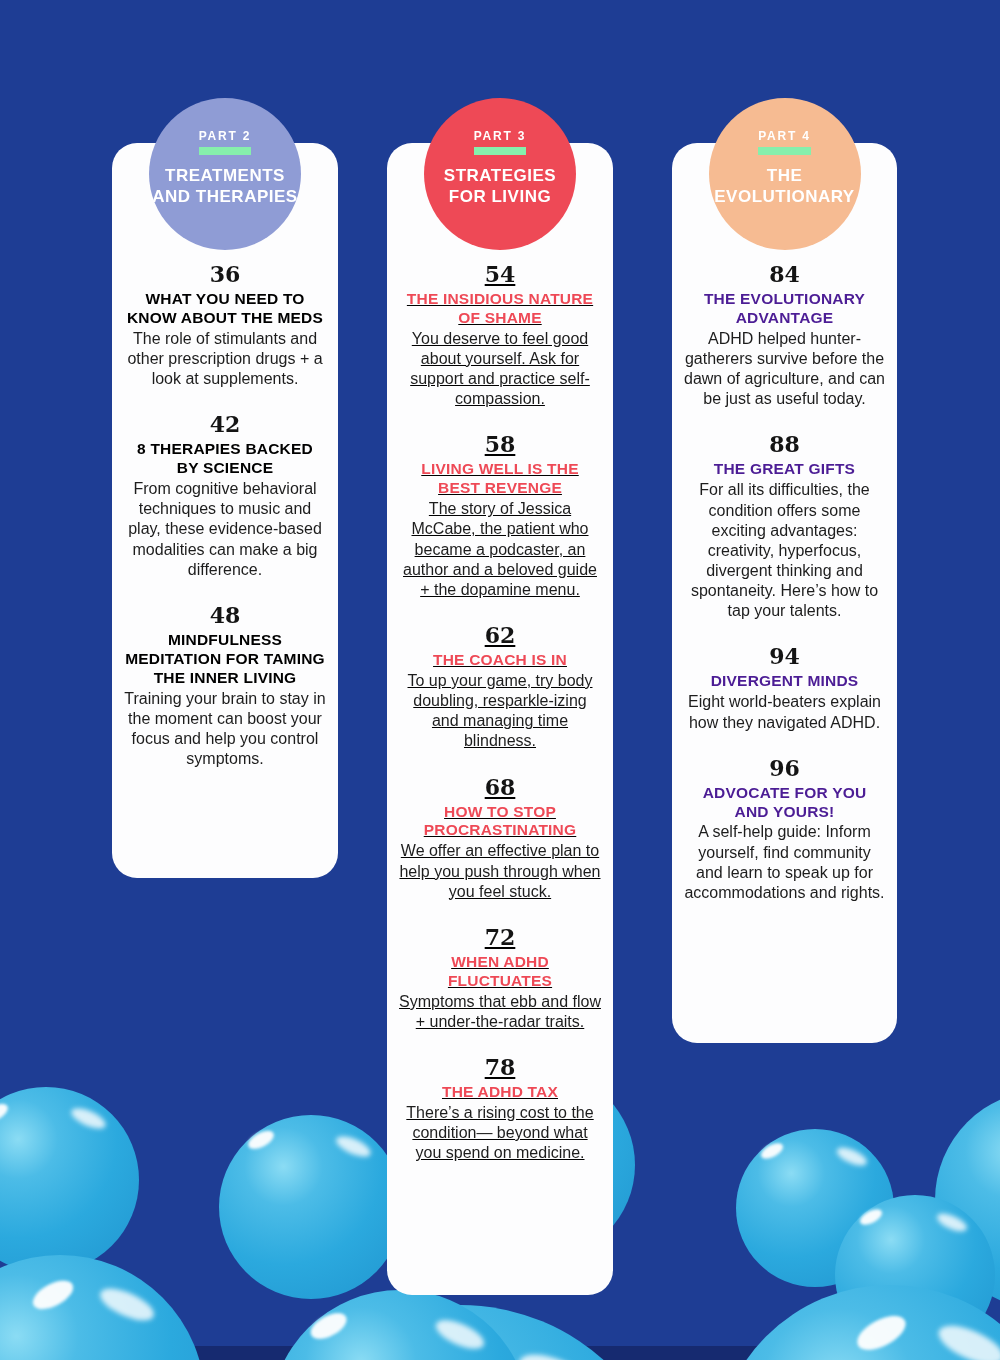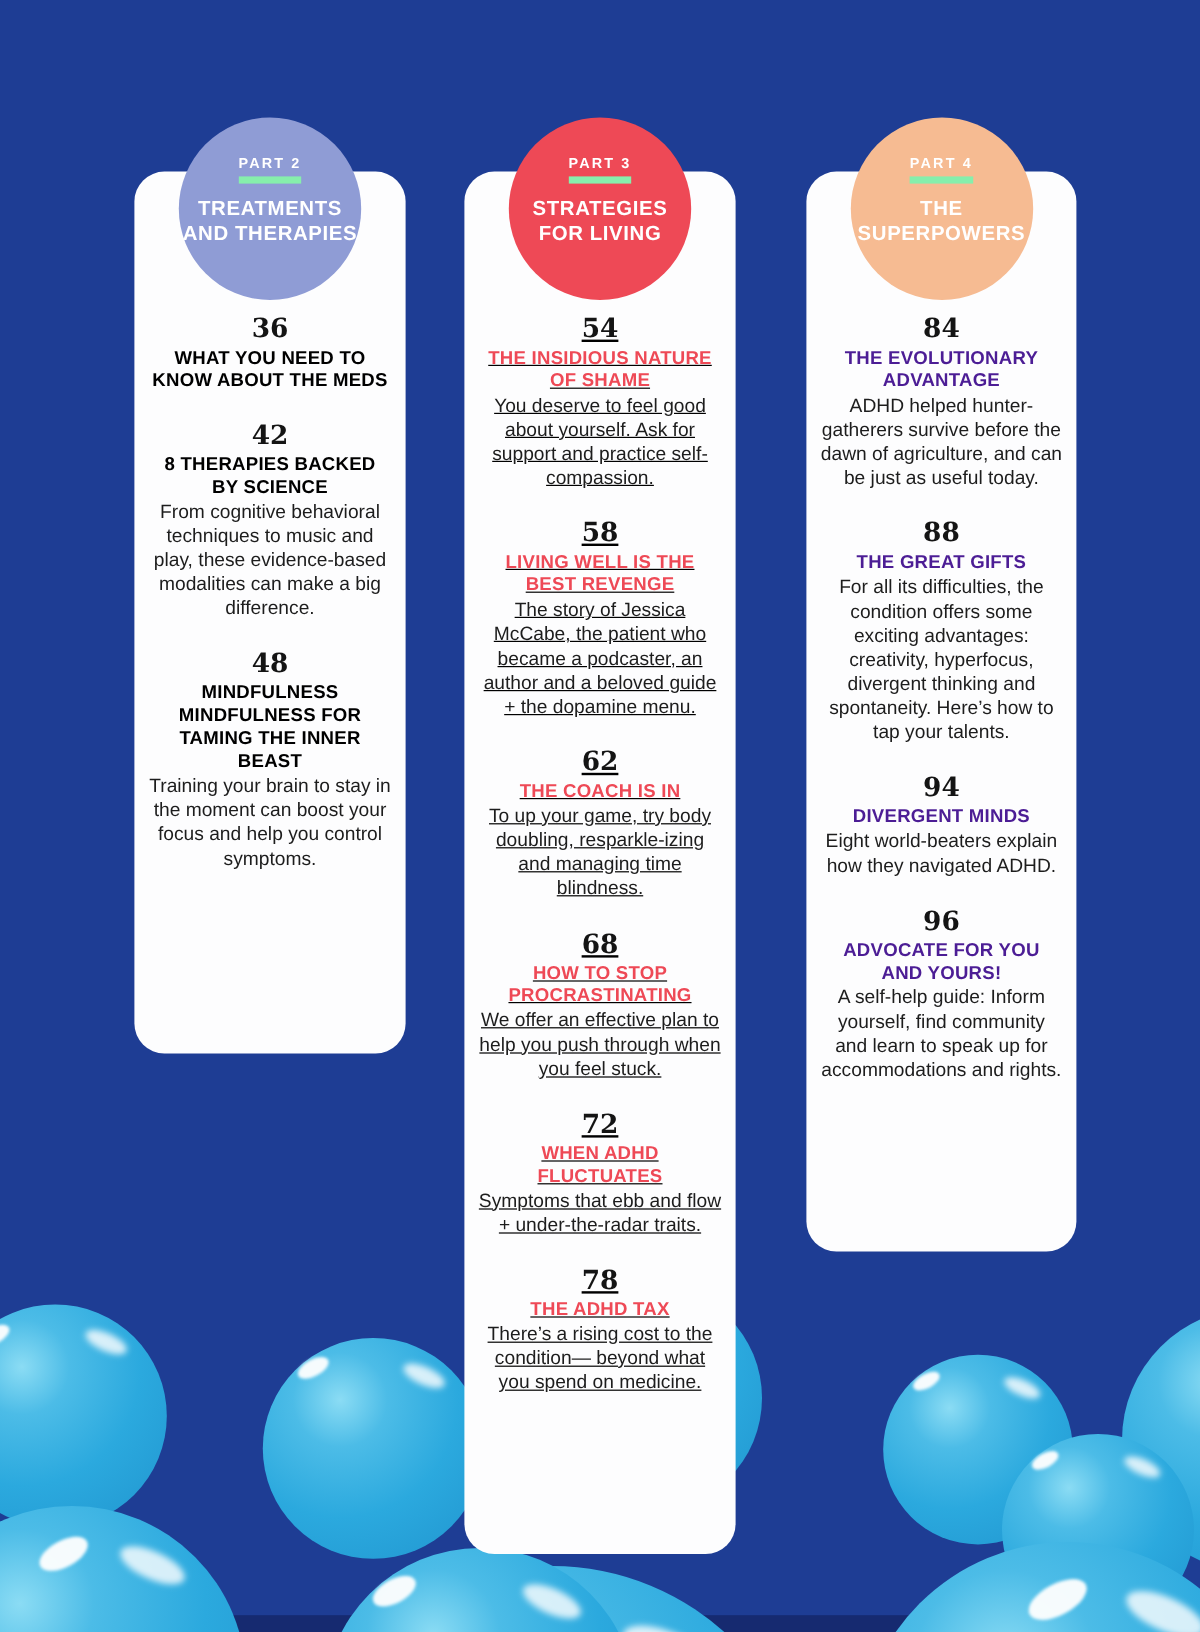--- a/index.html
+++ b/index.html
@@ -45,21 +45,21 @@
     position:absolute; top:-45px; left:50%; transform:translateX(-50%);
     width:152px; height:152px; border-radius:50%;
     display:flex; flex-direction:column; align-items:center;
     padding-top:31px; box-sizing:border-box; color:#ffffff;
   }
   .circle-0 { background:#8f9cd5; }
   .circle-1 { background:#ee4956; }
   .circle-2 { background:#f6bb92; }
   .part-label {
     font-size:12px; font-weight:bold; letter-spacing:1.8px;
-    padding-bottom:4px; border-bottom:6px solid #86efac;
+    padding-bottom:4px; border-bottom:8px solid #86efac;
   }
   .part-title {
     margin-top:11px; font-size:17px; font-weight:bold; letter-spacing:.5px;
     line-height:1.22; white-space:pre-line; width:195px;
   }
 
   
   .entry { margin-bottom:22px; }
   .entry-page {
     font-family:"DejaVu Serif", serif; font-weight:bold;
@@ -94,29 +94,30 @@
 
   <div class="card card-0">
     <div class="part-circle circle-0">
       <div class="part-label">PART 2</div>
       <div class="part-title">TREATMENTS
 AND THERAPIES</div>
     </div>
     <div class="entry">
       <div class="entry-page">36</div>
       <div class="entry-title t0">WHAT YOU NEED TO KNOW ABOUT THE MEDS</div>
+      <div class="entry-desc">The role of stimulants and other prescription drugs + a look at supplements.</div>
     </div>
     <div class="entry">
       <div class="entry-page">42</div>
       <div class="entry-title t0">8 THERAPIES BACKED BY SCIENCE</div>
       <div class="entry-desc">From cognitive behavioral techniques to music and play, these evidence-based modalities can make a big difference.</div>
     </div>
     <div class="entry">
       <div class="entry-page">48</div>
-      <div class="entry-title t0">MINDFULNESS MINDFULNESS FOR TAMING THE INNER BEAST</div>
+      <div class="entry-title t0">MINDFULNESS MEDITATION FOR TAMING THE INNER LIVING</div>
       <div class="entry-desc">Training your brain to stay in the moment can boost your focus and help you control symptoms.</div>
     </div>
   </div>
 
   <div class="card card-1">
     <div class="part-circle circle-1">
       <div class="part-label">PART 3</div>
       <div class="part-title">STRATEGIES
 FOR LIVING</div>
     </div>
@@ -149,21 +150,21 @@
       <div class="entry-page">78</div>
       <div class="entry-title t1">THE ADHD TAX</div>
       <div class="entry-desc">There’s a rising cost to the condition— beyond what you spend on medicine.</div>
     </div>
   </div>
 
   <div class="card card-2">
     <div class="part-circle circle-2">
       <div class="part-label">PART 4</div>
       <div class="part-title">THE
-SUPERPOWERS</div>
+EVOLUTIONARY</div>
     </div>
     <div class="entry">
       <div class="entry-page">84</div>
       <div class="entry-title t2">THE EVOLUTIONARY ADVANTAGE</div>
       <div class="entry-desc">ADHD helped hunter-gatherers survive before the dawn of agriculture, and can be just as useful today.</div>
     </div>
     <div class="entry">
       <div class="entry-page">88</div>
       <div class="entry-title t2">THE GREAT GIFTS</div>
       <div class="entry-desc">For all its difficulties, the condition offers some exciting advantages: creativity, hyperfocus, divergent thinking and spontaneity. Here’s how to tap your talents.</div>

